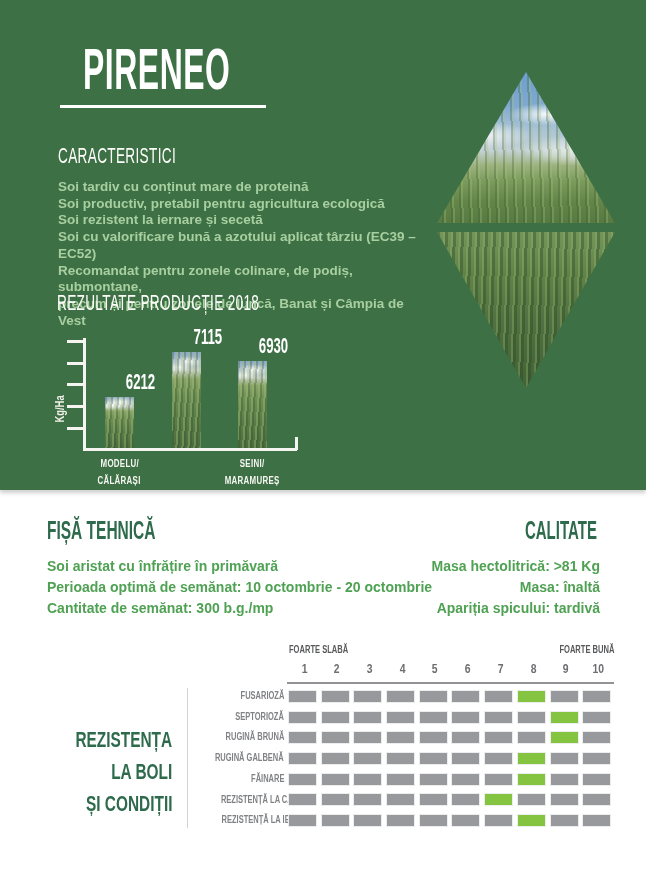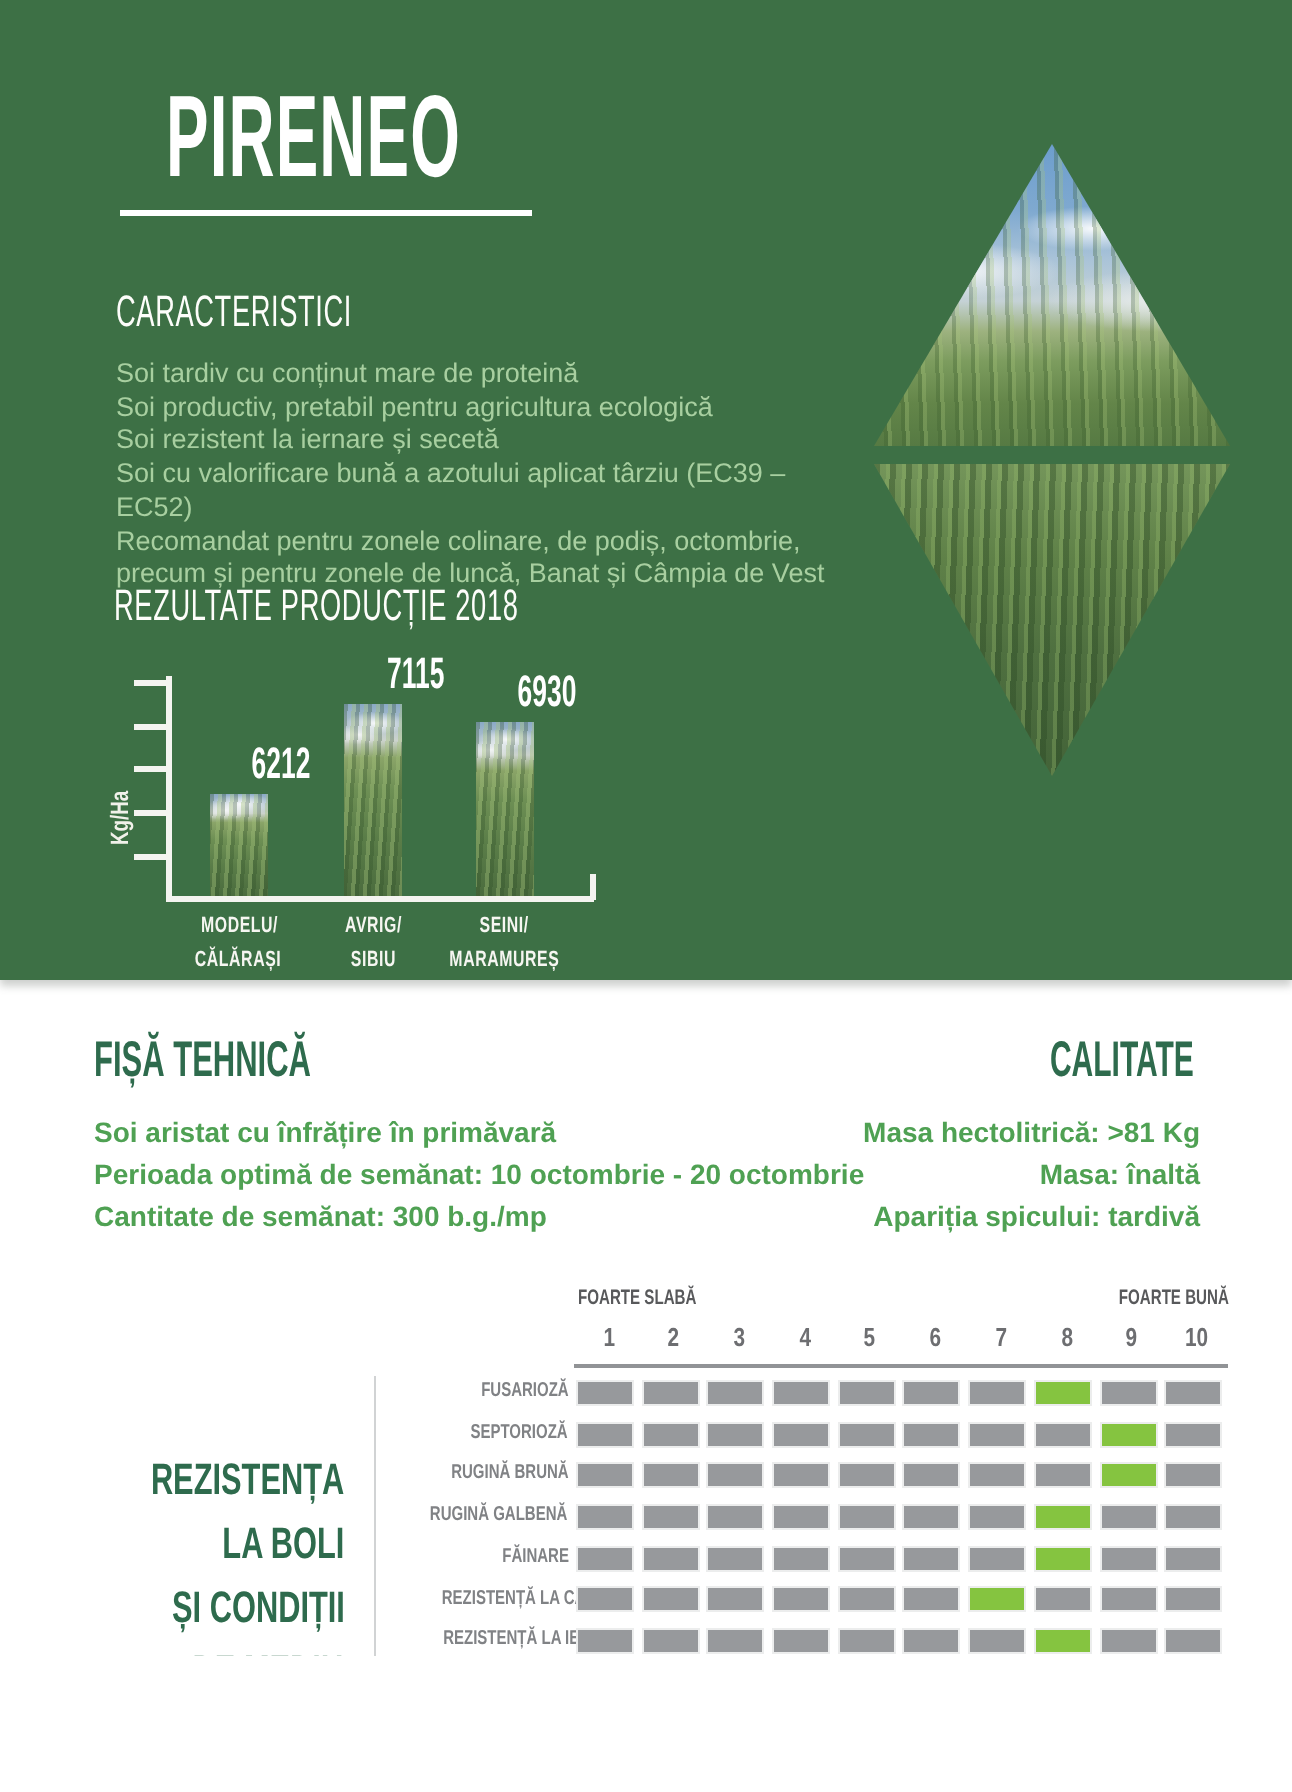--- a/index.html
+++ b/index.html
@@ -15,21 +15,21 @@
   
   .hero{position:absolute;left:0;top:0;width:646px;height:490px;
         background:var(--hero-bg,#3d7045);box-shadow:0 3px 4px rgba(90,95,90,.3);}
   .title{left:83px;top:40px;color:#fff;font-weight:bold;font-size:58px;line-height:58px;letter-spacing:1px;}
   .title .cond{transform:scaleX(.55);}
   .title-underline{left:60px;top:105px;width:206px;height:3px;background:#fff;}
   .h-heading{color:#fdfdfa;font-weight:normal;font-size:22px;line-height:22px;letter-spacing:.5px;}
   .char-heading{left:58px;top:145px;}
   .results-heading{left:57px;top:292px;}
   .char-lines{left:58px;top:179px;width:360px;color:var(--pale-green,#a8cfa0);
-              font-size:13.5px;line-height:16.7px;font-weight:400;}
+              font-size:13.5px;line-height:16.7px;font-weight:700;}
 
   
   .chart{left:0;top:330px;width:330px;height:166px;}
   .yaxis{position:absolute;left:83px;top:8px;width:2.5px;height:112px;background:#f4f4f0;}
   .ytick{position:absolute;left:67px;width:16px;height:2.5px;background:#f4f4f0;}
   .xaxis{position:absolute;left:83px;top:118px;width:214px;height:2.5px;background:#f4f4f0;}
   .xaxis-end{position:absolute;left:295px;top:107px;width:2.5px;height:13px;background:#f4f4f0;}
   .ylab{position:absolute;left:30px;top:72px;width:60px;color:#f1f1ea;font-weight:bold;font-size:12.5px;
         transform:rotate(-90deg);transform-origin:center;text-align:center;}
   .ylab .cond{transform:scaleX(.75);}
@@ -104,21 +104,21 @@
   <div class="hero">
     <div class="abs title"><span class="cond">PIRENEO</span></div>
     <div class="abs title-underline"></div>
 
     <div class="abs h-heading char-heading"><span class="cond">CARACTERISTICI</span></div>
     <div class="abs char-lines" id="char-lines">
         <div class="char-line">Soi tardiv cu conținut mare de proteină</div>
         <div class="char-line">Soi productiv, pretabil pentru agricultura ecologică</div>
         <div class="char-line">Soi rezistent la iernare și secetă</div>
         <div class="char-line">Soi cu valorificare bună a azotului aplicat târziu (EC39 – EC52)</div>
-        <div class="char-line">Recomandat pentru zonele colinare, de podiș, octombrie,</div>
+        <div class="char-line">Recomandat pentru zonele colinare, de podiș, submontane,</div>
         <div class="char-line">precum și pentru zonele de luncă, Banat și Câmpia de Vest</div>
       </div>
 
     <div class="abs h-heading results-heading"><span class="cond">REZULTATE PRODUCȚIE 2018</span></div>
 
     <div class="abs chart" id="chart">
       <div class="ylab"><span class="cond cond-c">Kg/Ha</span></div>
       <div class="yaxis"></div>
       <div class="xaxis"></div>
       <div class="xaxis-end"></div>
@@ -128,24 +128,20 @@
         <div class="ytick" style="top: 75px;"></div>
         <div class="ytick" style="top: 97px;"></div>
         <div class="bar" style="left: 105px; top: 67px; height: 51px;"></div>
         <div class="bar-value" style="left: 74.5px; top: 41px;"><span class="cond cond-c">6212</span></div>
         <div class="bar-cat" style="left: 64.5px;">
           <div><span class="cond cond-c">MODELU/</span></div>
           <div><span class="cond cond-c">CĂLĂRAȘI</span></div>
         </div>
         <div class="bar" style="left: 172px; top: 22px; height: 96px;"></div>
         <div class="bar-value" style="left: 141.5px; top: -4px;"><span class="cond cond-c">7115</span></div>
-        <div class="bar-cat" style="left: 131.5px;">
-          <div><span class="cond cond-c">AVRIG/</span></div>
-          <div><span class="cond cond-c">SIBIU</span></div>
-        </div>
         <div class="bar" style="left: 238px; top: 31px; height: 87px;"></div>
         <div class="bar-value" style="left: 207.5px; top: 5px;"><span class="cond cond-c">6930</span></div>
         <div class="bar-cat" style="left: 197.5px;">
           <div><span class="cond cond-c">SEINI/</span></div>
           <div><span class="cond cond-c">MARAMUREȘ</span></div>
         </div>
       </div>
 
     <div class="tri tri-top"></div>
     <div class="tri tri-bottom"></div>

